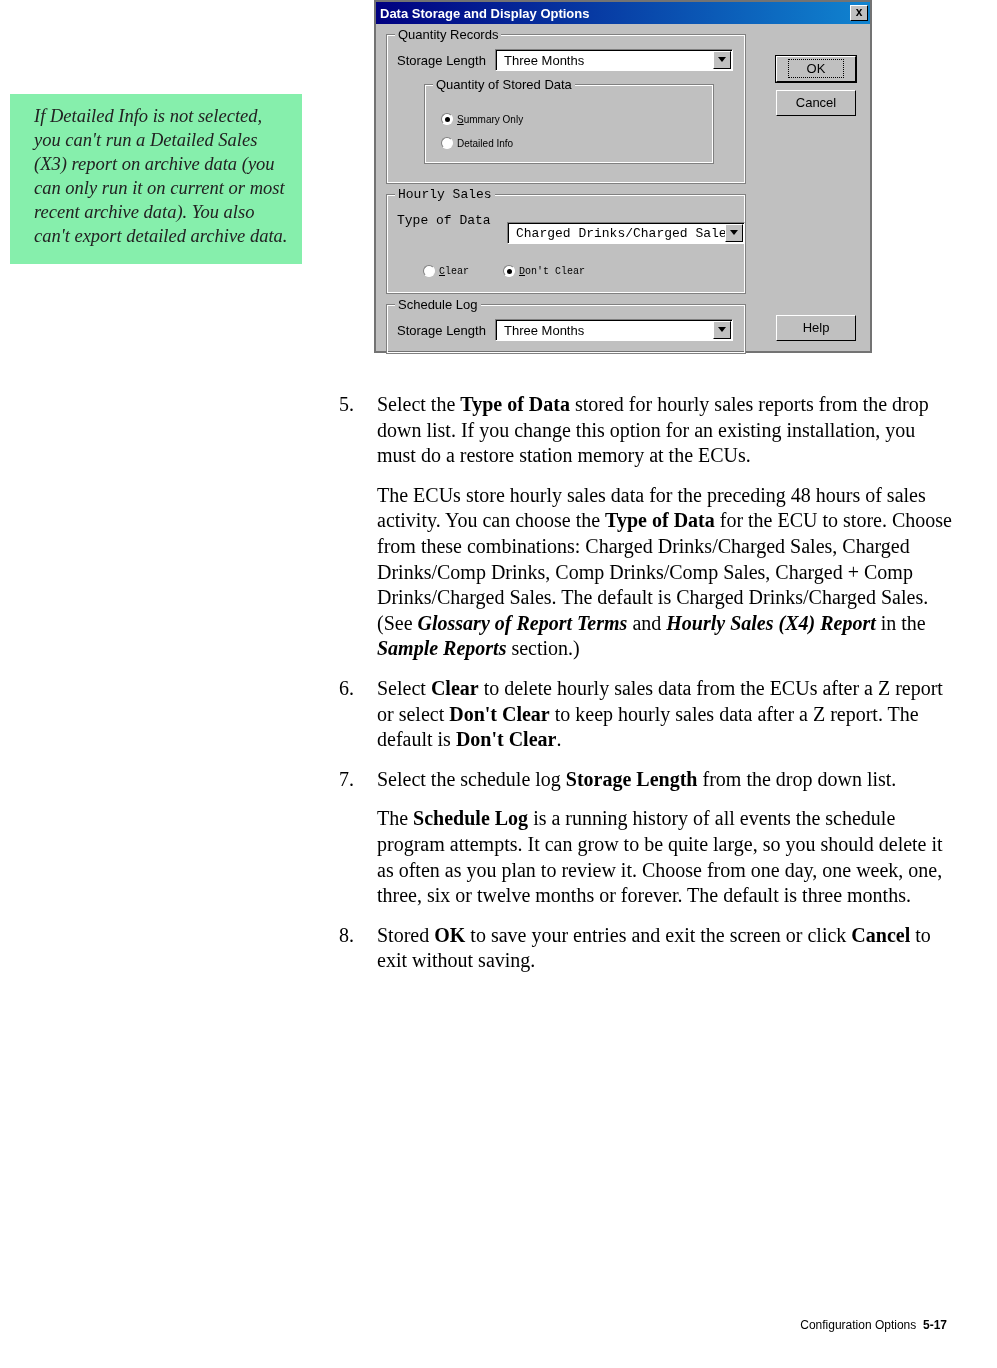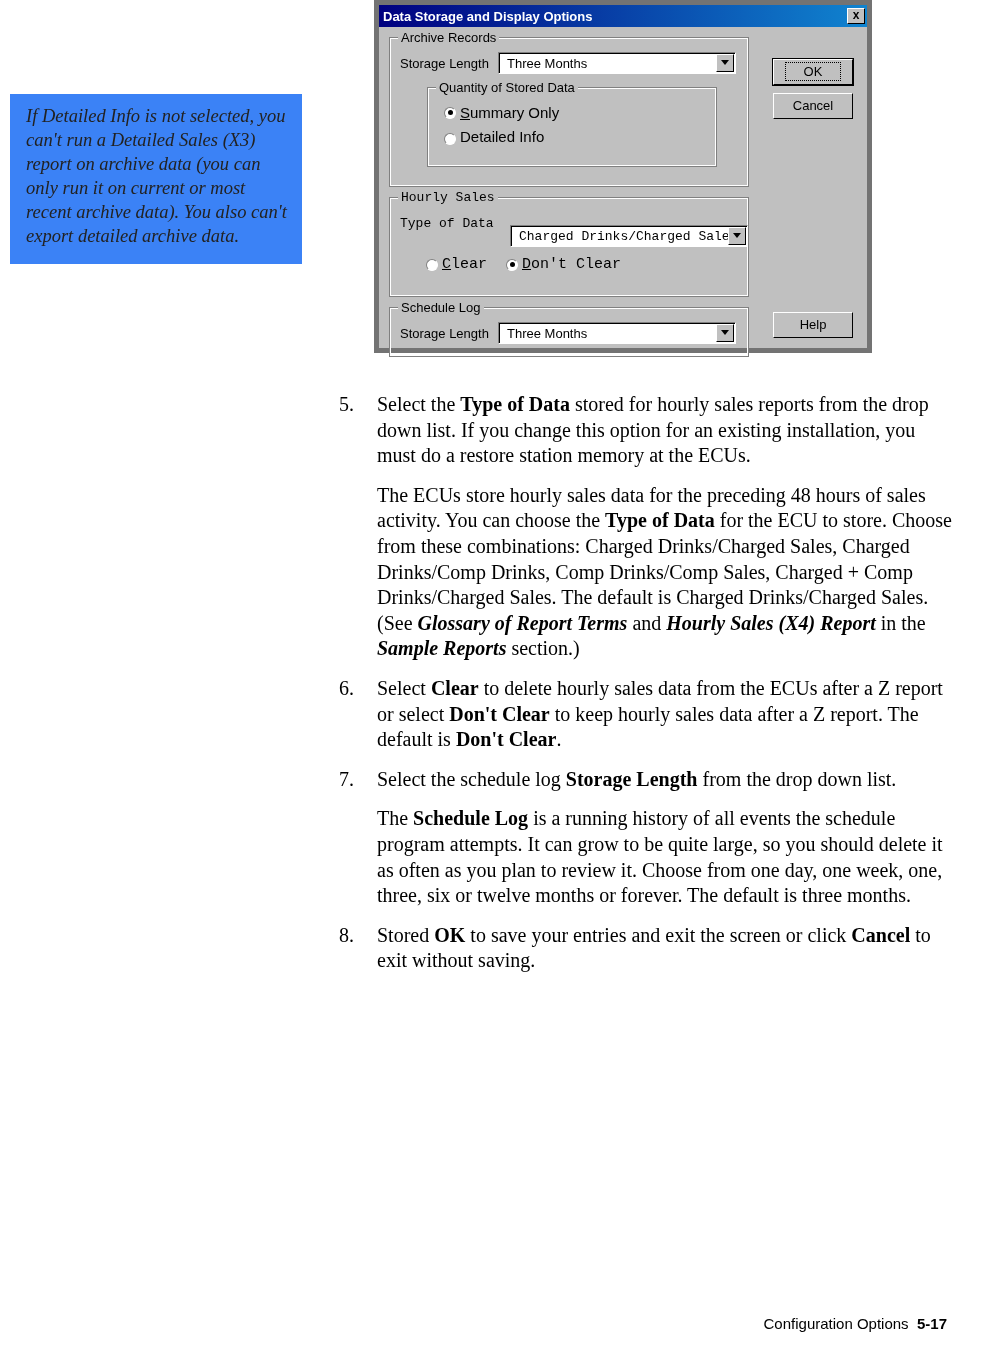--- a/index.html
+++ b/index.html
@@ -9,36 +9,36 @@
     background: #fff;
     font-family: "Times New Roman", Times, serif;
     position: relative;
     color: #000;
   }
   .sidebar-note {
     position: absolute;
     left: 10px;
     top: 94px;
     width: 292px;
-    background: #3b82f6;
-    padding: 10px 12px 16px 16px;
+    background: #86efac;
+    padding: 10px 12px 16px 24px;
     font-family: "Comic Sans MS", cursive;
     font-style: italic;
     font-size: 18.5px;
     line-height: 1.3;
     color: #222;
   }
   .dialog {
     position: absolute;
     left: 374px;
     top: 0;
     width: 498px;
     height: 353px;
     background: #c0c0c0;
-    border: 5px solid #737373;
+    border: 2px solid #737373;
     font-family: "MS Sans Serif", Arial, sans-serif;
     font-size: 13px;
     color: #000;
   }
   .titlebar {
     height: 22px;
     background: linear-gradient(to right, #000080, #1084d0);
     color: #fff;
     display: flex;
     align-items: center;
@@ -115,21 +115,22 @@
     display: flex;
     align-items: center;
     justify-content: center;
   }
   .arrow svg { width: 8px; height: 6px; }
   .radio-row {
     position: absolute;
     display: flex;
     align-items: center;
     gap: 4px;
-    font-size: 15px;
+    font-size: 10px;
+    margin-top: 12px;
   }
   .radio-circle {
     width: 12px;
     height: 12px;
     border-radius: 50%;
     background: #fff;
     border-top: 1px solid #808080;
     border-left: 1px solid #808080;
     border-right: 1px solid #fff;
     border-bottom: 1px solid #fff;
@@ -182,38 +183,38 @@
   .step-body { flex: 1; }
   .step-para { margin-bottom: 14px; margin-left: 38px; }
   b { font-weight: bold; }
   i { font-style: italic; font-weight: bold; }
   .u { text-decoration: underline; }
   .footer {
     position: absolute;
     right: 50px;
     bottom: 36px;
     font-family: Arial, Helvetica, sans-serif;
-    font-size: 15px;
+    font-size: 12px;
   }
   .footer .pn { font-weight: bold; }
 </style>
 </head>
 <body>
 
 <div class="sidebar-note">If Detailed Info is not selected, you can't run a Detailed Sales (X3) report on archive data (you can only run it on current or most recent archive data). You also can't export detailed archive data.</div>
 
 <div class="dialog">
   <div class="titlebar">
     <span>Data Storage and Display Options</span>
     <div class="close-btn">x</div>
   </div>
   <div class="dlg-body">
 
     <div class="groupbox gb-archive">
-      <div class="gb-legend">Archive Records</div>
+      <div class="gb-legend">Quantity Records</div>
       <div class="field-label" style="left:10px; top:18px;">Storage Length</div>
       <div class="dropdown" style="left:108px; top:14px; width:238px;">
         <span>Three Months</span>
         <div class="arrow">
             <svg viewBox="0 0 8 6">
               <polygon points="0,0 8,0 4,5" fill="#000"></polygon>
             </svg>
           </div>
       </div>
     </div>

